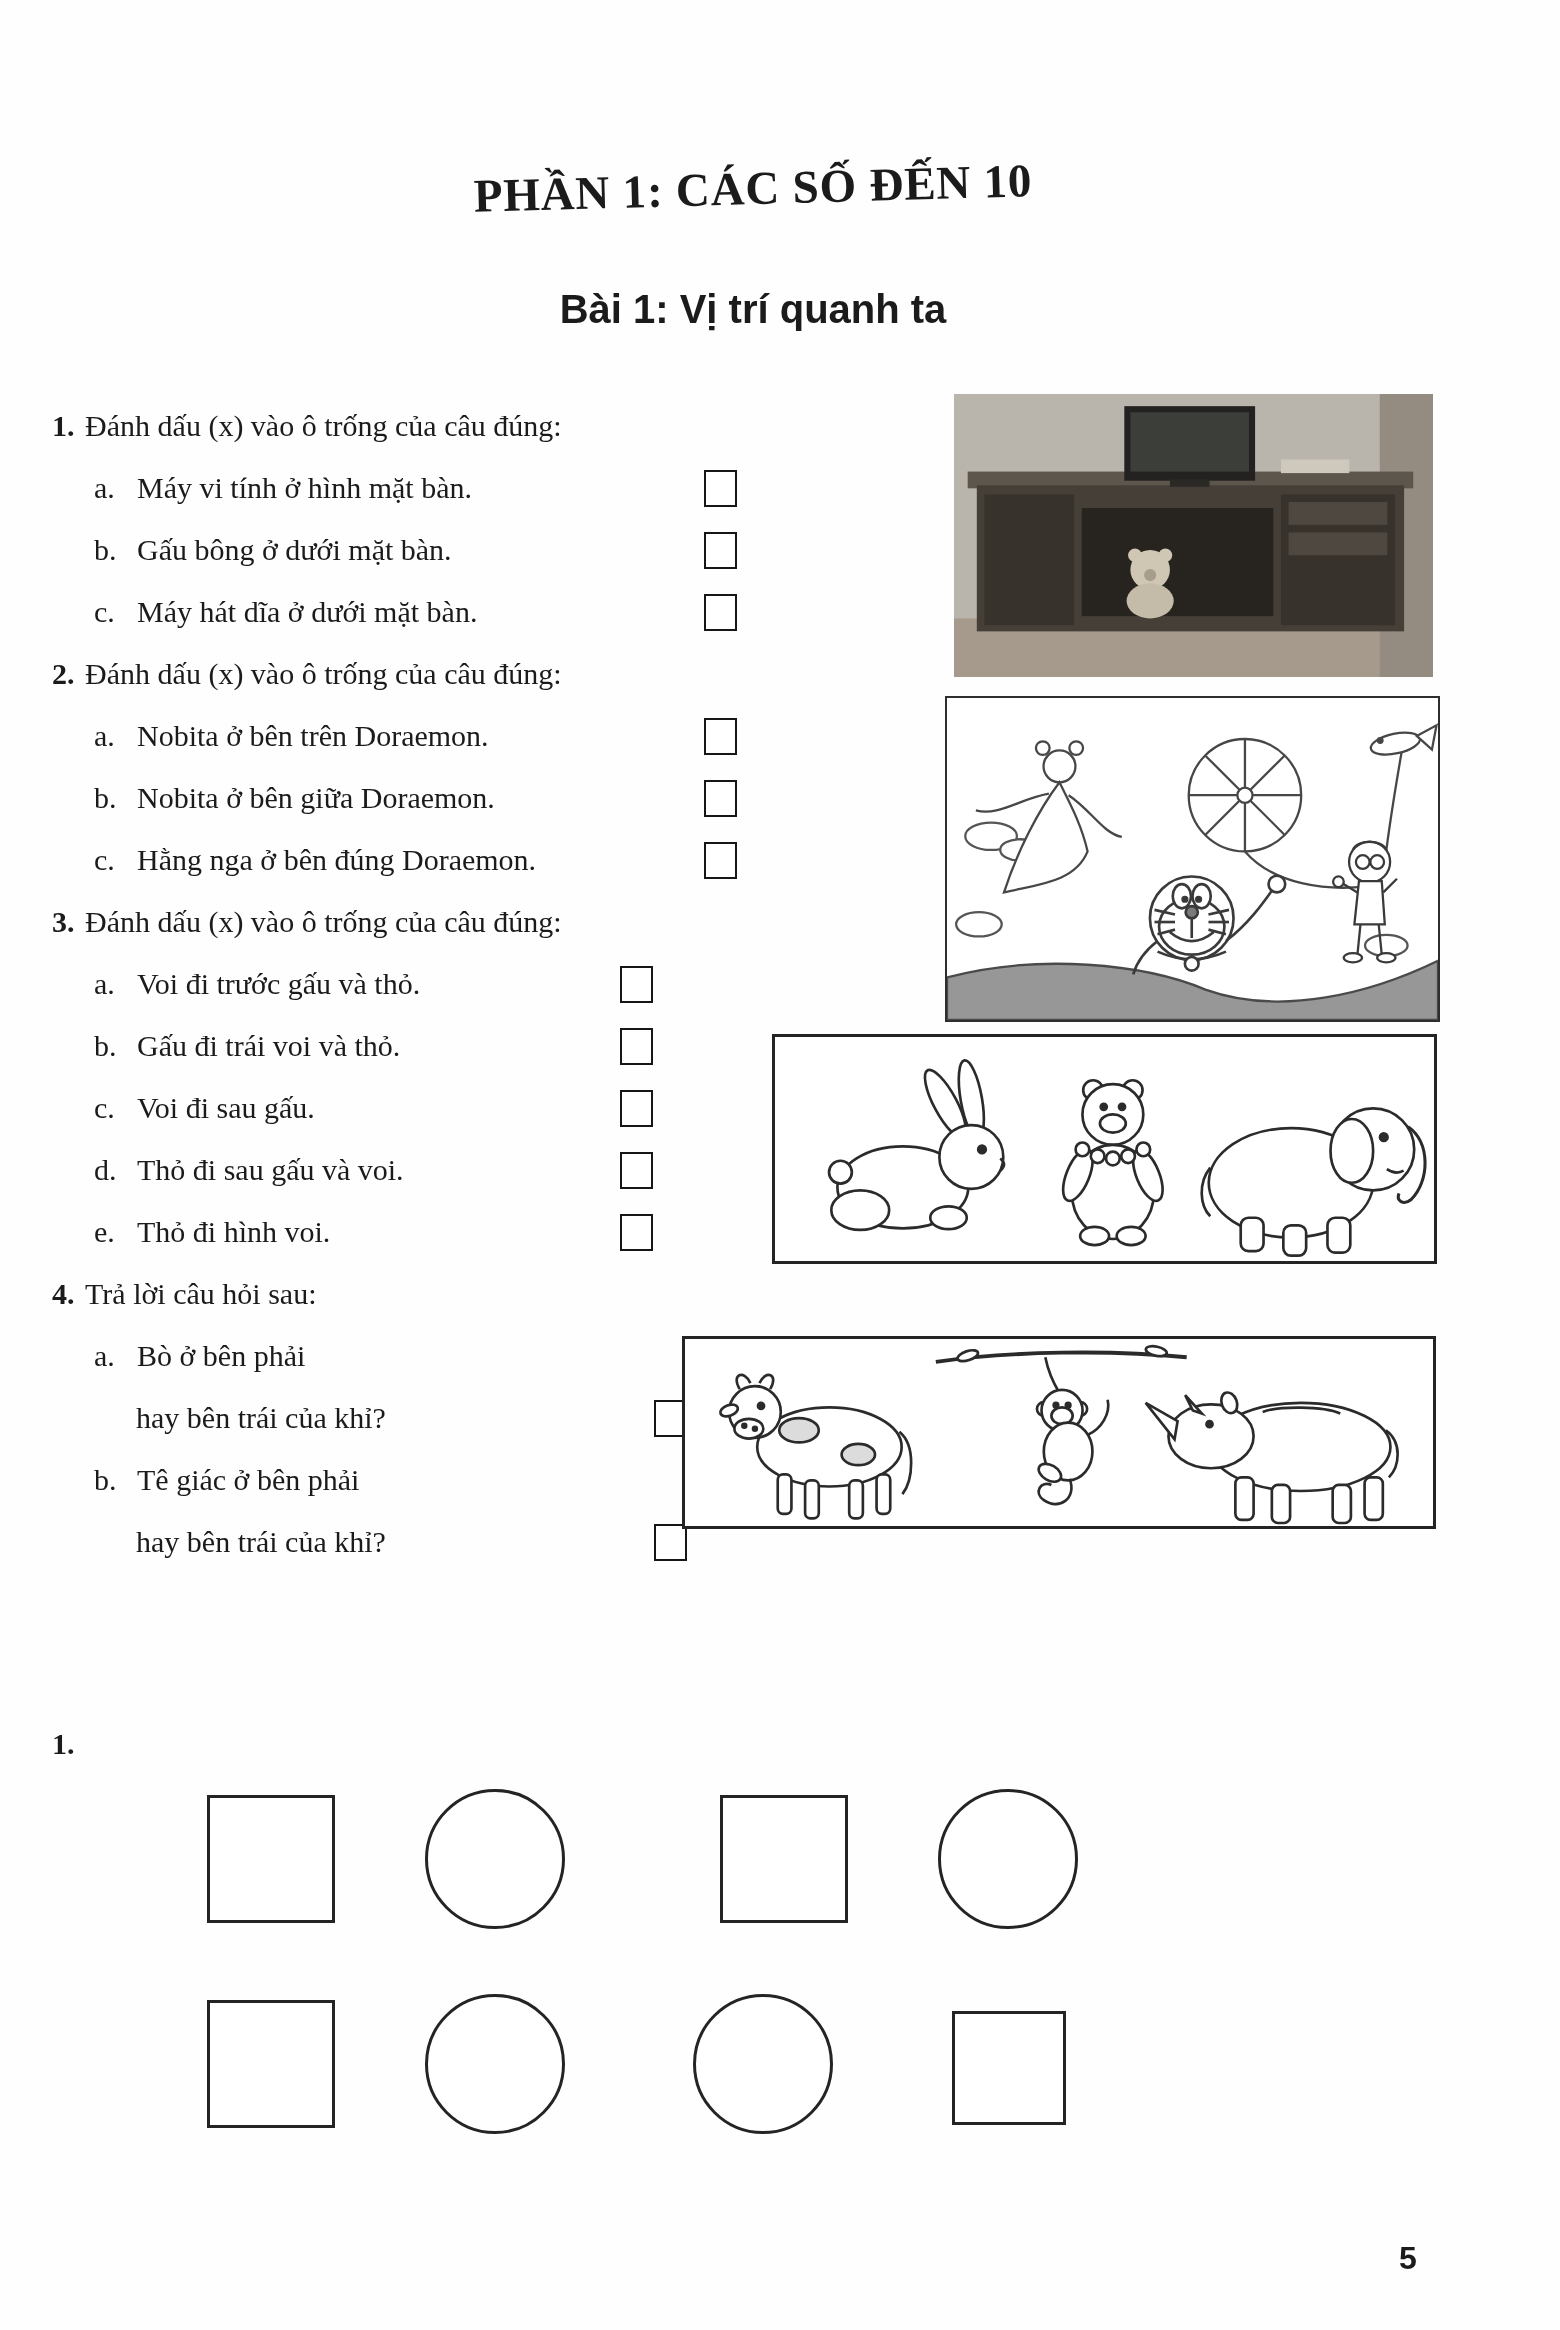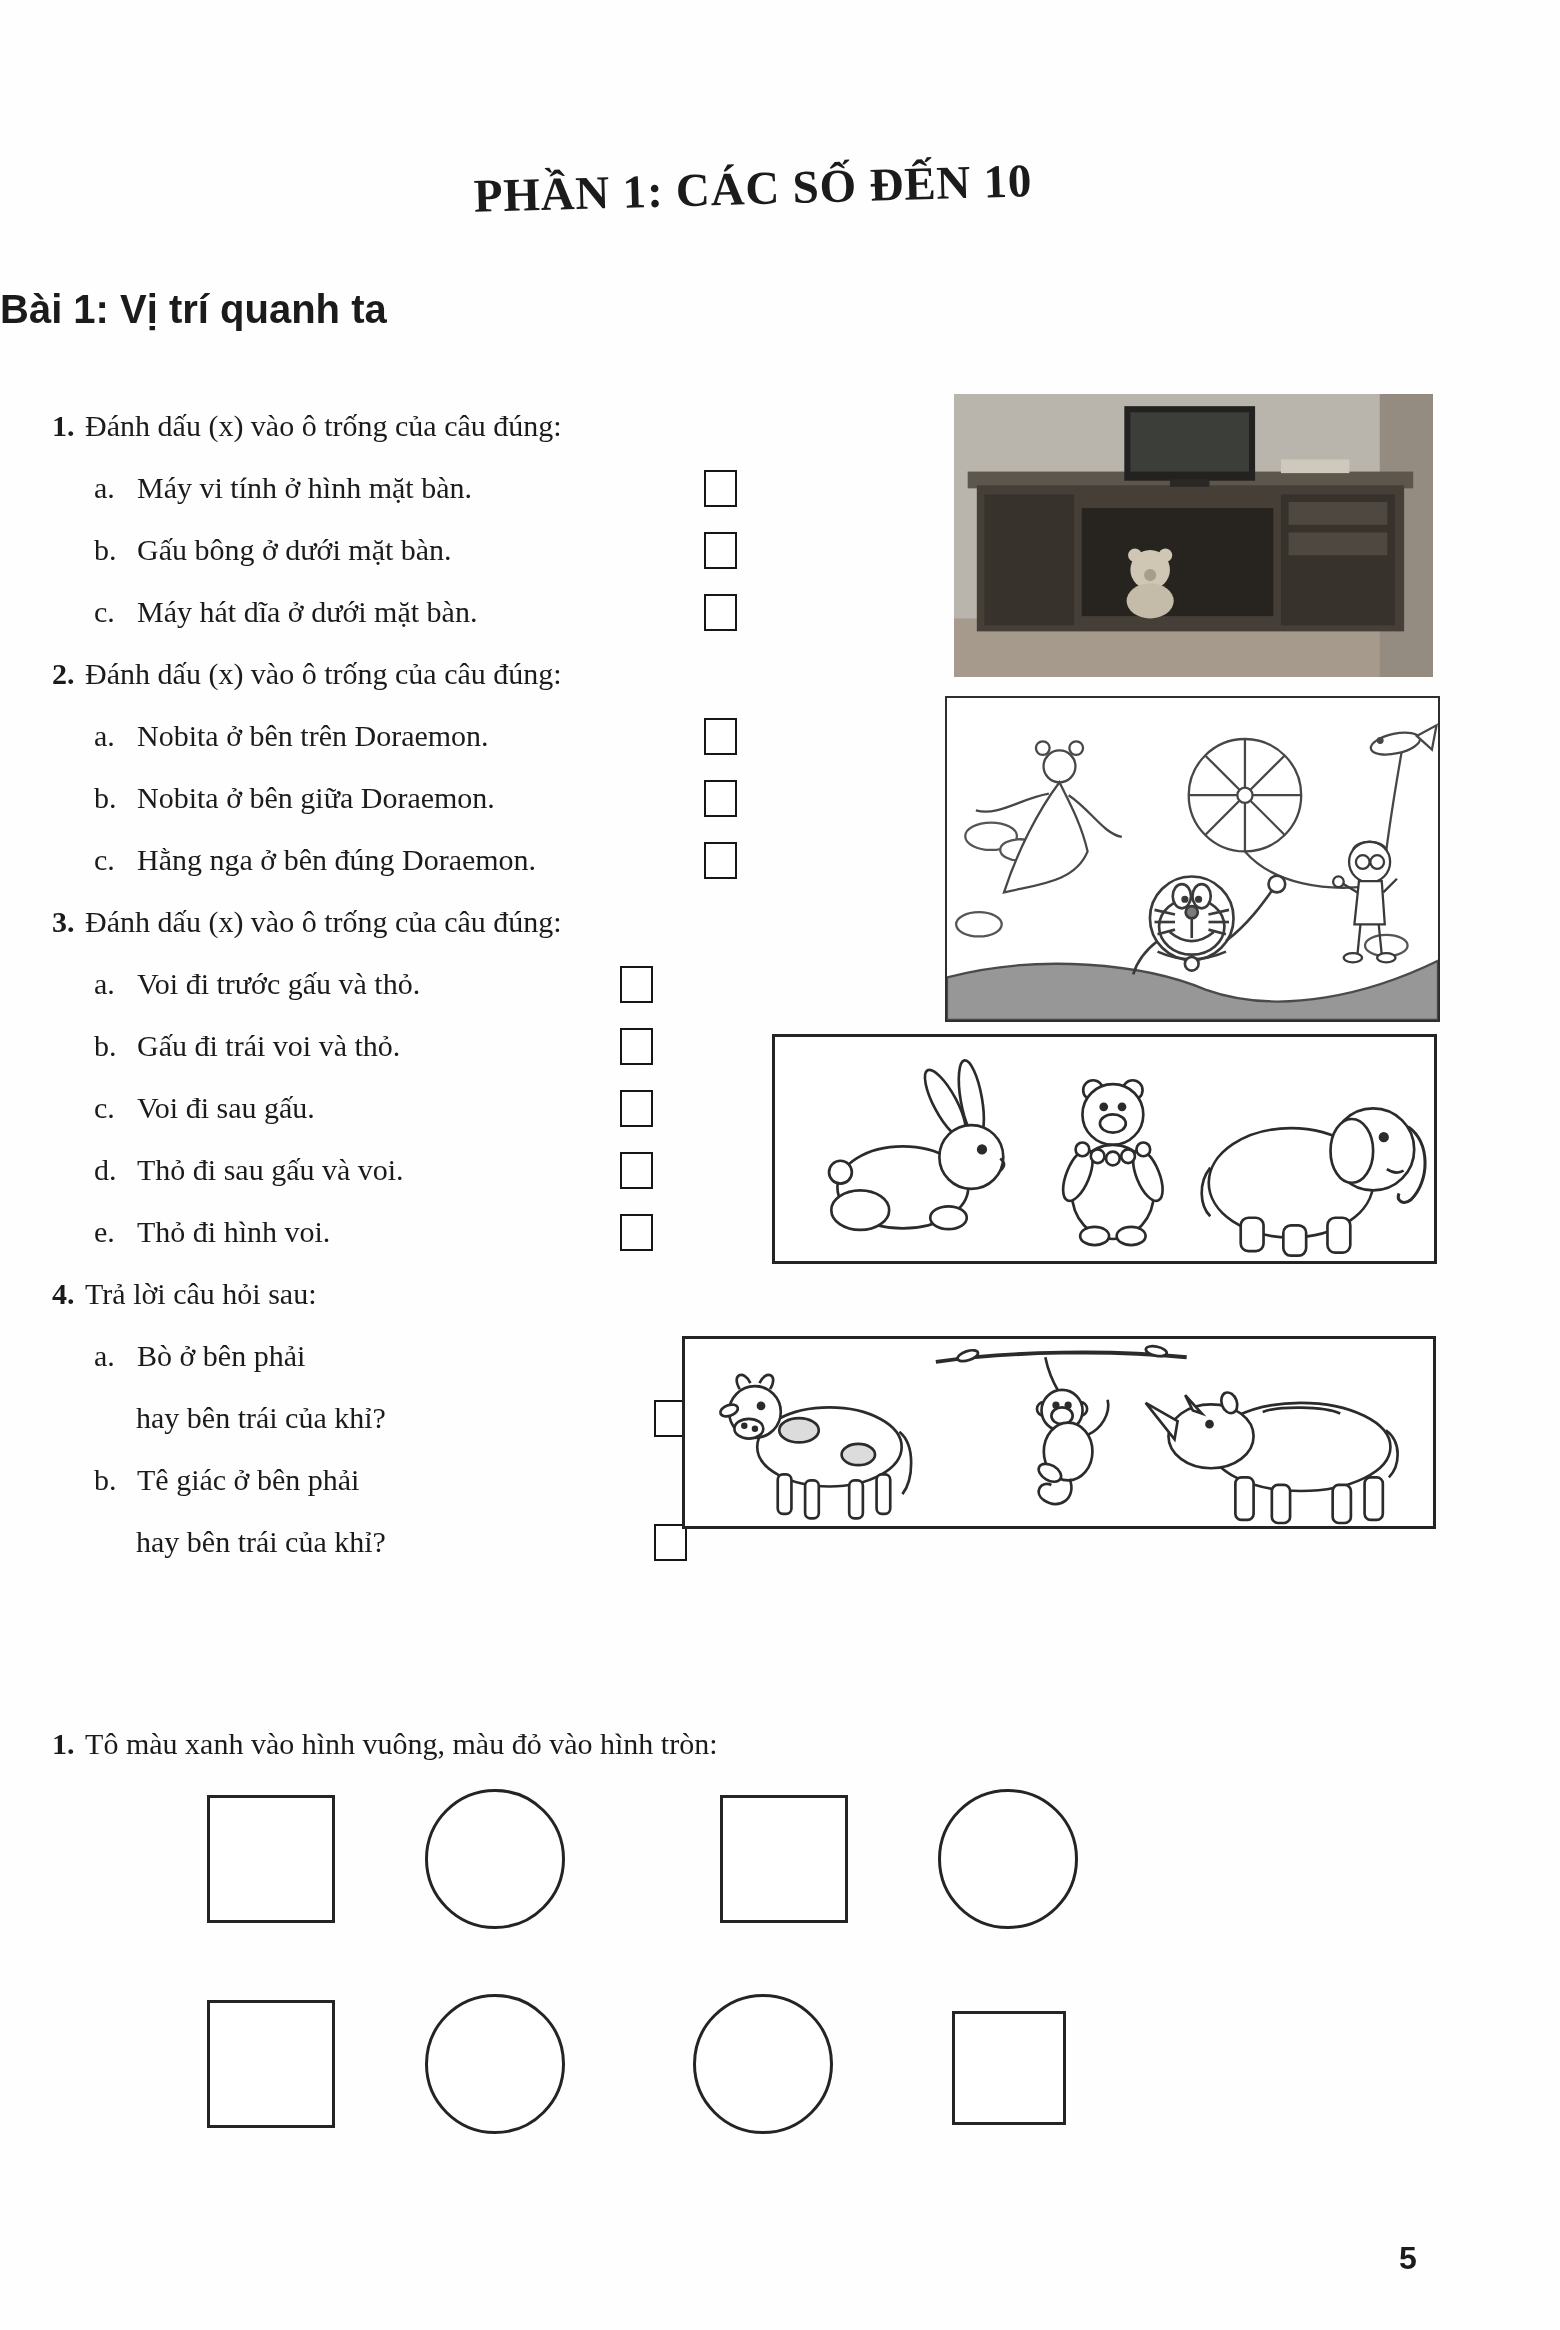--- a/index.html
+++ b/index.html
@@ -13,21 +13,21 @@
   }
   
   .part-title{
     position:absolute;top:161px;left:0;width:1506px;
     text-align:center;
     font-family:"Liberation Serif","DejaVu Serif",serif;
     font-weight:bold;font-size:47px;letter-spacing:0.8px;
     transform:rotate(-1.6deg);
   }
   .lesson-title{
-    position:absolute;left:0;width:1506px;text-align:left;
+    position:absolute;left:0;width:1506px;text-align:center;
     font-family:"Liberation Sans","DejaVu Sans",sans-serif;
     font-weight:bold;font-size:40px;
   }
   #lesson1-title{top:287px;}
   #lesson2-title{top:1606px;}
   
   .text-col{
     position:absolute;left:52px;top:395px;width:905px;
     font-size:30px;line-height:1;
   }
@@ -363,21 +363,20 @@
         <rect x="894" y="182" width="24" height="56" rx="8"></rect>
         <path d="M922,120 C944,136 940,168 926,182" fill="none"></path>
         <path d="M760,96 C780,88 840,88 862,98" fill="none"></path>
       </g>
     </svg>
   </div>
 
 
   <div class="l2-prompt">
     <span class="qnum">1.</span>
-    <span class="qtext">Tô màu xanh vào hình vuông, màu đỏ vào hình tròn:</span>
   </div>
 
   <div class="shapes-row" id="shapes-row-1">
       <div class="shape square"></div>
       <div class="shape circle"></div>
       <div class="shape square"></div>
       <div class="shape circle"></div>
     </div>
   <div class="shapes-row" id="shapes-row-2">
       <div class="shape square"></div>

